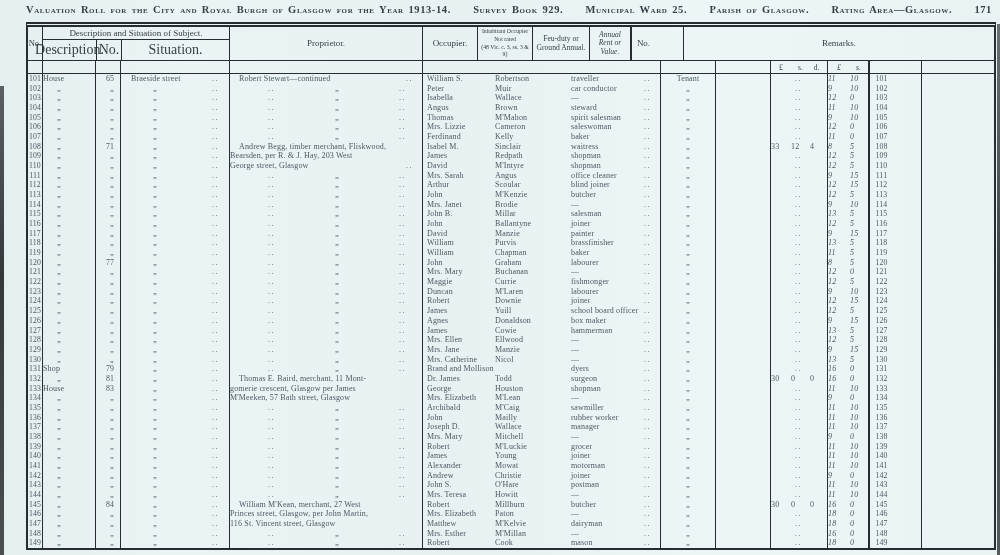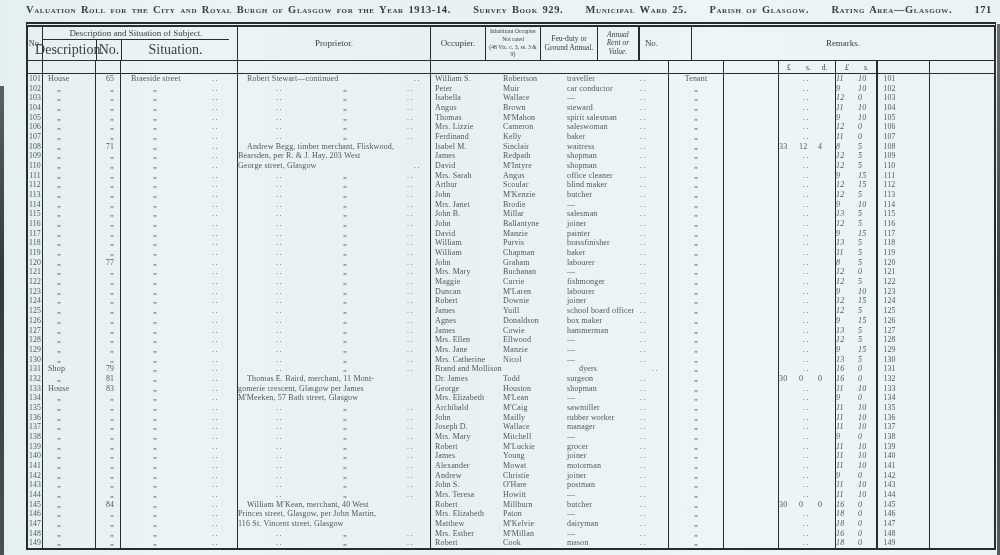--- a/index.html
+++ b/index.html
@@ -26,21 +26,21 @@
     word-spacing:1.5px;color:var(--ink-dark);white-space:nowrap;gap:15px;}
   
   .t{position:absolute;left:26px;top:22px;width:970px;
     border:2px solid var(--line);border-top:5px double var(--line);box-sizing:border-box;}
   .t *{box-sizing:border-box;}
   
   .cNo{width:14px;}
   .cDesc{width:53px;}
   .cNum{width:25px;}
   .cSit{width:109px;}
-  .cProp{width:193px;margin-left:8px;}
+  .cProp{width:193px;}
   .cTen{width:238px;}
   .cOcc{width:55px;}
   .cInh{width:55px;}
   .cFeu{width:57px;}
   .cRent{width:41px;font-style:italic;}
   .cNo2{width:25px;border-left:2px solid var(--line) !important;}
   .cRem{flex:1;margin-left:28px;}
   
   .thead{display:flex;height:34px;border-bottom:1px solid var(--line);color:var(--ink-dark);}
   .th{display:flex;align-items:center;justify-content:center;text-align:center;
@@ -62,36 +62,36 @@
   .units>.cNo{border-left:none;}
   .uFeu span,.uRent span{display:inline-block;text-align:center;}
   .uFeu .f0{width:20px;} .uFeu .f1{width:19px;} .uFeu .f2{width:13px;}
   .uRent .r0{width:22px;} .uRent .r1{width:17px;}
   
   .tbody{display:block;}
   .tr{display:flex;height:9.673px;line-height:9.6px;font-size:8px;letter-spacing:.15px;white-space:nowrap;}
   .td{display:flex;align-items:center;border-left:1px solid var(--line);overflow:visible;}
   .td.cNo{border-left:none;justify-content:center;padding:0;}
   .num{font-size:7.8px;}
-  .td.cDesc{padding-left:5px;}
+  .td.cDesc{}
   .td.cDesc.dit{padding-left:14px;}
   .td.cNum{justify-content:flex-end;padding-right:6px;}
   .td.cSit{position:relative;}
   .sitText{padding-left:10px;}
   .sitDit{padding-left:32px;}
   .td.cSit .dots{position:absolute;right:10px;}
   .td.cProp{position:relative;}
   .pdit{justify-content:space-between;padding:0 16px 0 38px;}
   .ptext{flex:1;}
   .pa-l .ptext{text-align:left;padding-left:9px;}
   .pa-c .ptext{text-align:left;}
   .pdots{position:absolute;right:9px;}
   .tFirst{width:72px;padding-left:4px;overflow:visible;}
   .tFirst.wide{width:148px;}
-  .tLast{width:64px;}
+  .tLast{width:76px;}
   .tOcc{width:72px;}
   .td.cTen .dots{margin-left:1px;}
   .td.cOcc{justify-content:center;}
   .td.cFeu{padding:0;}
   .td.cFeu .f0{width:20px;} .td.cFeu .f1{width:19px;} .td.cFeu .f2{width:13px;padding-right:2px;}
   .fdots{margin-left:24px;}
   .td.cRent{padding:0;}
   .td.cRent .r0{width:22px;} .td.cRent .r1{width:17px;padding-right:18px;}
   .td.cNo2{justify-content:center;}
   .dots{letter-spacing:1.5px;}
@@ -505,21 +505,21 @@
             <div class="dots">..</div>
           </div>
           <div class="td cProp pdit">
             <div class="dots">..</div>
             <div class="dit">„</div>
             <div class="dots">..</div>
           </div>
           <div class="td cTen">
             <div class="tFirst">Arthur</div>
             <div class="tLast">Scoular</div>
-            <div class="tOcc">blind maker</div>
+            <div class="tOcc">blind joiner</div>
             <div class="dots">..</div>
           </div>
           <div class="td cOcc dit">„</div>
           <div class="td cInh"></div>
           <div class="td cFeu">
             <div class="dots fdots">..</div>
           </div>
           <div class="td cRent">
             <div class="r0">12</div>
             <div class="r1">15</div>
@@ -1516,21 +1516,21 @@
         </div>
         <div class="tr">
           <div class="td cNo num">145</div>
           <div class="td cDesc dit">„</div>
           <div class="td cNum num">84</div>
           <div class="td cSit">
             <div class="sitDit">„</div>
             <div class="dots">..</div>
           </div>
           <div class="td cProp pa-l">
-            <div class="ptext">William M'Kean, merchant, 40 West</div>
+            <div class="ptext">William M'Kean, merchant, 27 West</div>
           </div>
           <div class="td cTen">
             <div class="tFirst">Robert</div>
             <div class="tLast">Millburn</div>
             <div class="tOcc">butcher</div>
             <div class="dots">..</div>
           </div>
           <div class="td cOcc dit">„</div>
           <div class="td cInh"></div>
           <div class="td cFeu">

